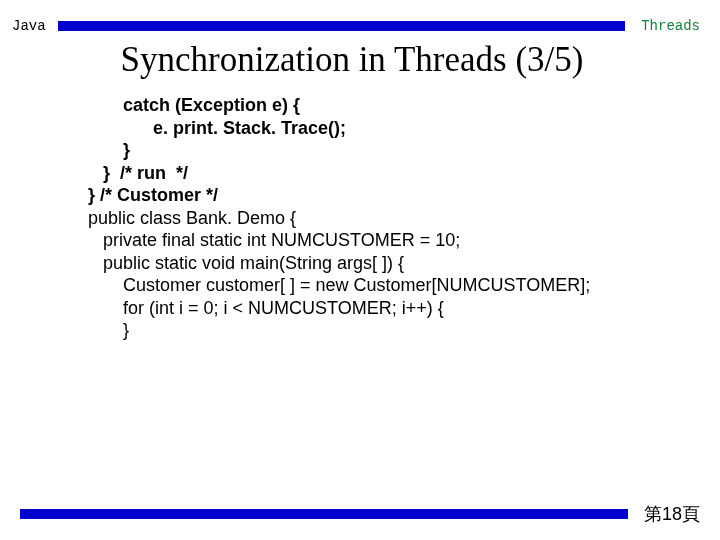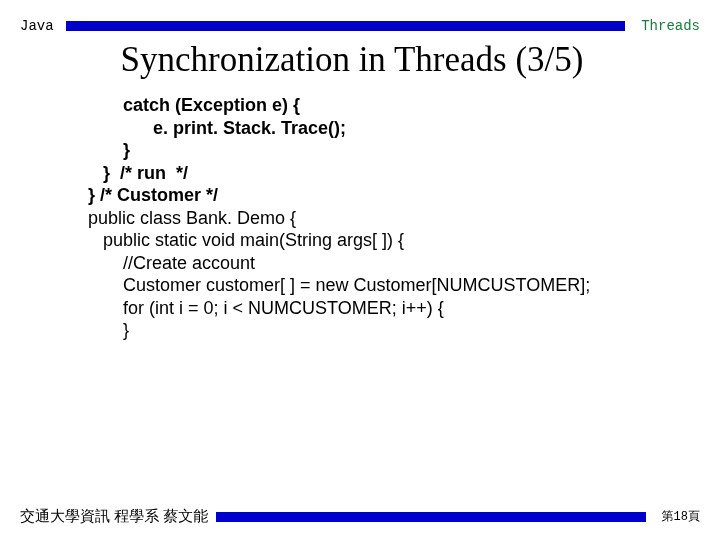--- a/index.html
+++ b/index.html
@@ -7,21 +7,21 @@
     width: 720px;
     height: 540px;
     background: #ffffff;
     font-family: "Times New Roman", serif;
     position: relative;
     overflow: hidden;
   }
   .header-row {
     display: flex;
     align-items: center;
-    padding: 18px 20px 0 20px;
+    padding: 18px 20px 0 12px;
     gap: 8px;
   }
   .header-label-left {
     font-family: "Courier New", monospace;
     font-size: 14px;
     color: #000;
     width: 38px;
   }
   .header-bar {
     flex: 1;
@@ -65,22 +65,22 @@
     font-size: 15px;
     color: #000;
     white-space: nowrap;
   }
   .footer-bar {
     flex: 1;
     height: 10px;
     background: #0000cc;
   }
   .footer-right {
-    font-family: Liberation Mono, monospace;
-    font-size: 12px;
+    font-family: Liberation Sans, sans-serif;
+    font-size: 18px;
     color: #000;
     white-space: nowrap;
     padding-left: 8px;
   }
 </style>
 </head>
 <body>
 
 <div class="header-row">
   <div class="header-label-left">Java</div>
@@ -90,24 +90,23 @@
 
 <div class="title">Synchronization in Threads (3/5)</div>
 
 <div class="code-block">
   <div class="code-line b">       catch (Exception e) {</div>
   <div class="code-line b">             e. print. Stack. Trace();</div>
   <div class="code-line b">       }</div>
   <div class="code-line b">   }  /* run  */</div>
   <div class="code-line b">} /* Customer */</div>
   <div class="code-line">public class Bank. Demo {</div>
+  <div class="code-line">   private final static int NUMCUSTOMER = 10;</div>
   <div class="code-line">   public static void main(String args[ ]) {</div>
-  <div class="code-line">       //Create account</div>
   <div class="code-line">       Customer customer[ ] = new Customer[NUMCUSTOMER];</div>
   <div class="code-line">       for (int i = 0; i &lt; NUMCUSTOMER; i++) {</div>
   <div class="code-line">       }</div>
 </div>
 
 <div class="footer-row">
-  <div class="footer-left">交通大學資訊 程學系 蔡文能</div>
   <div class="footer-bar"></div>
   <div class="footer-right">第18頁</div>
 </div>
 
 </body></html>

